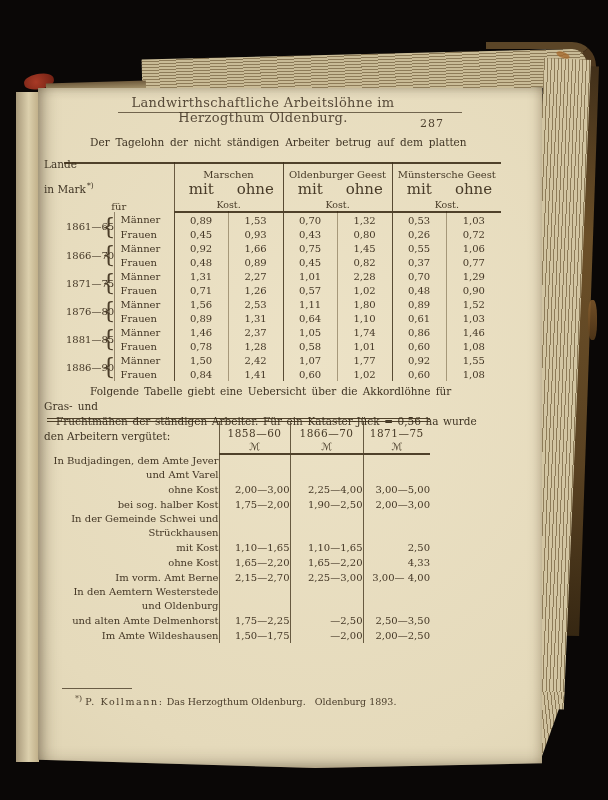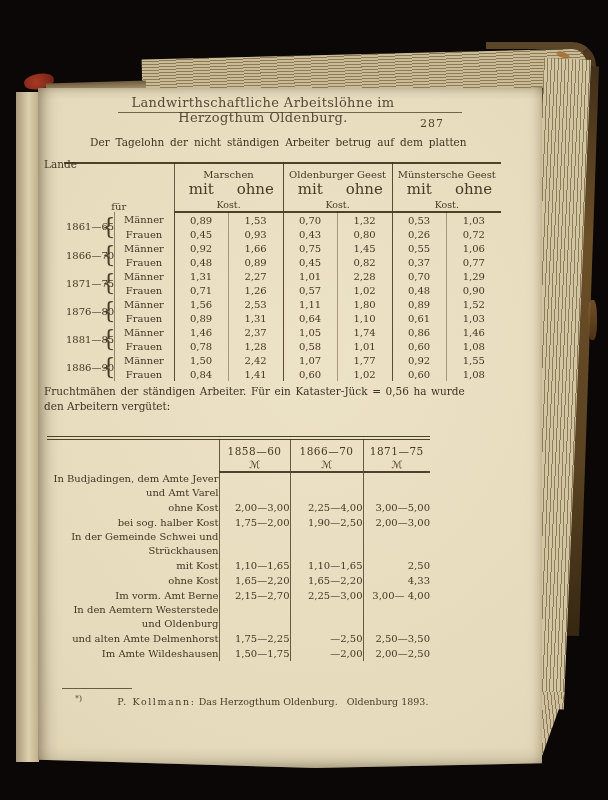--- a/index.html
+++ b/index.html
@@ -79,42 +79,42 @@
   .wage-table{left:26px;top:74px;width:437px;border-top:2px solid rgba(62,48,26,.9);font-size:10px;}
   .wage-table th{color:#483b28;}
   .wage-table .corner{border-right:1px solid rgba(74,58,34,.8);vertical-align:middle;text-align:center;font-size:10.5px;}
   .wage-table tr.grprow th{height:16px;text-align:center;font-size:10px;vertical-align:bottom;}
   .wage-table tr.subrow th{height:13px;text-align:center;font-size:15px;}
   .wage-table tr.kostrow th{height:13px;text-align:center;font-size:9.5px;border-bottom:2px solid rgba(62,48,26,.9);}
   .wage-table .group-r{border-right:1px solid rgba(62,48,26,.85);}
   .wage-table td{height:14px;text-align:center;color:#443726;}
   .wage-table td.yearcell{text-align:left;padding-left:2px;position:relative;font-size:10px;}
   .wage-table td.yearcell .brace{position:absolute;right:-2px;top:50%;transform:translateY(-54%);font-size:22px;font-weight:300;color:#4a3c28;}
-  .wage-table td.namecell{border-left:1px solid rgba(90,74,48,.6);border-right:1px solid rgba(62,48,26,.85);text-align:center;}
+  .wage-table td.namecell{border-left:1px solid rgba(90,74,48,.6);border-right:1px solid rgba(62,48,26,.85);text-align:left;padding-left:6px;}
   .wage-table td.inner-r{border-right:1px solid rgba(110,92,62,.55);}
   .wage-table td.group-b{border-right:1px solid rgba(62,48,26,.85);}
 
   .mid-para{left:6px;top:296px;width:436px;font-size:10.5px;line-height:15px;}
   .mid-para .l1{text-indent:46px;word-spacing:1.8px;}
-  .mid-para .l2{word-spacing:1.2px;}
+  .mid-para .l2{word-spacing:1.2px;margin-left:12px;}
 
   
-  .accord-table{left:9px;top:348px;width:383px;border-top:4px double rgba(62,48,26,.9);font-size:10px;}
+  .accord-table{left:9px;top:330px;width:383px;border-top:4px double rgba(62,48,26,.9);font-size:10px;}
   .accord-table thead th{text-align:center;color:#473a27;}
   .accord-table tr.period-row th{height:17px;font-size:10.5px;letter-spacing:.5px;vertical-align:bottom;}
   .accord-table tr.unit-row th{height:14px;border-bottom:2px solid rgba(62,48,26,.9);}
   .accord-table .mark{font-style:italic;font-size:10px;font-family:"DejaVu Sans","DejaVu Serif",serif;}
   .accord-table .col-l{border-left:1px solid rgba(70,56,32,.8);}
   .accord-table tbody td{height:15px;text-align:right;color:#443726;vertical-align:middle;}
   .accord-table tbody td.albl{white-space:pre-line;line-height:14px;font-size:10px;}
   .accord-table tbody td.aval{border-left:1px solid rgba(70,56,32,.8);margin-left:44px;}
 
   .footnote-rule{left:24px;top:600px;width:70px;height:1px;background:rgba(74,60,40,.8);}
   .footnote{left:37px;top:606px;font-size:9.5px;color:#4a3d2b;}
-  .footnote .author{letter-spacing:1.6px;margin-left:32px;}
+  .footnote .author{letter-spacing:1.6px;}
   .footnote .fn-marker{font-size:8px;vertical-align:super;}
   .fn-sup{font-size:7.5px;vertical-align:super;}
 </style>
 </head>
 <body>
 
 <div class="layer top-stripes"></div>
 <div class="layer cover-corner"></div>
 <div class="layer speck1"></div>
 <div class="layer edge-brown-right"></div>
@@ -126,20 +126,21 @@
 <div class="layer page-left"></div>
 
 <div class="layer page-main">
 
   <div class="layer running-title">Landwirthschaftliche Arbeitslöhne im Herzogthum Oldenburg.</div>
   <div class="layer page-number">287</div>
   <div class="layer head-rule"></div>
 
   <div class="layer intro">
     <div class="l1">Der Tagelohn der nicht ständigen Arbeiter betrug auf dem platten Lande</div>
+    <div class="l2"><span>in Mark</span> <span class="fn-sup">*)</span></div>
   </div>
 
   <table class="wage-table">
     <colgroup>
       <col style="width:50px">
         <col style="width:60px">
       <col style="width:54px">
         <col style="width:55px">
       <col style="width:54px">
         <col style="width:55px">
@@ -279,20 +280,21 @@
           <td class="group-b">1,41</td>
           <td class="inner-r">0,60</td>
           <td class="group-b">1,02</td>
           <td class="inner-r">0,60</td>
           <td>1,08</td>
         </tr>
       </tbody>
   </table>
 
   <div class="layer mid-para">
+    <div class="l1">Folgende Tabelle giebt eine Uebersicht über die Akkordlöhne für Gras- und</div>
     <div class="l2">Fruchtmähen der ständigen Arbeiter.  Für ein Kataster-Jück = 0,56 ha wurde</div>
     <div class="l3">den Arbeitern vergütet:</div>
   </div>
 
   <table class="accord-table">
     <colgroup>
       <col style="width:172px">
         <col style="width:71px">
         <col style="width:73px">
         <col style="width:67px">

